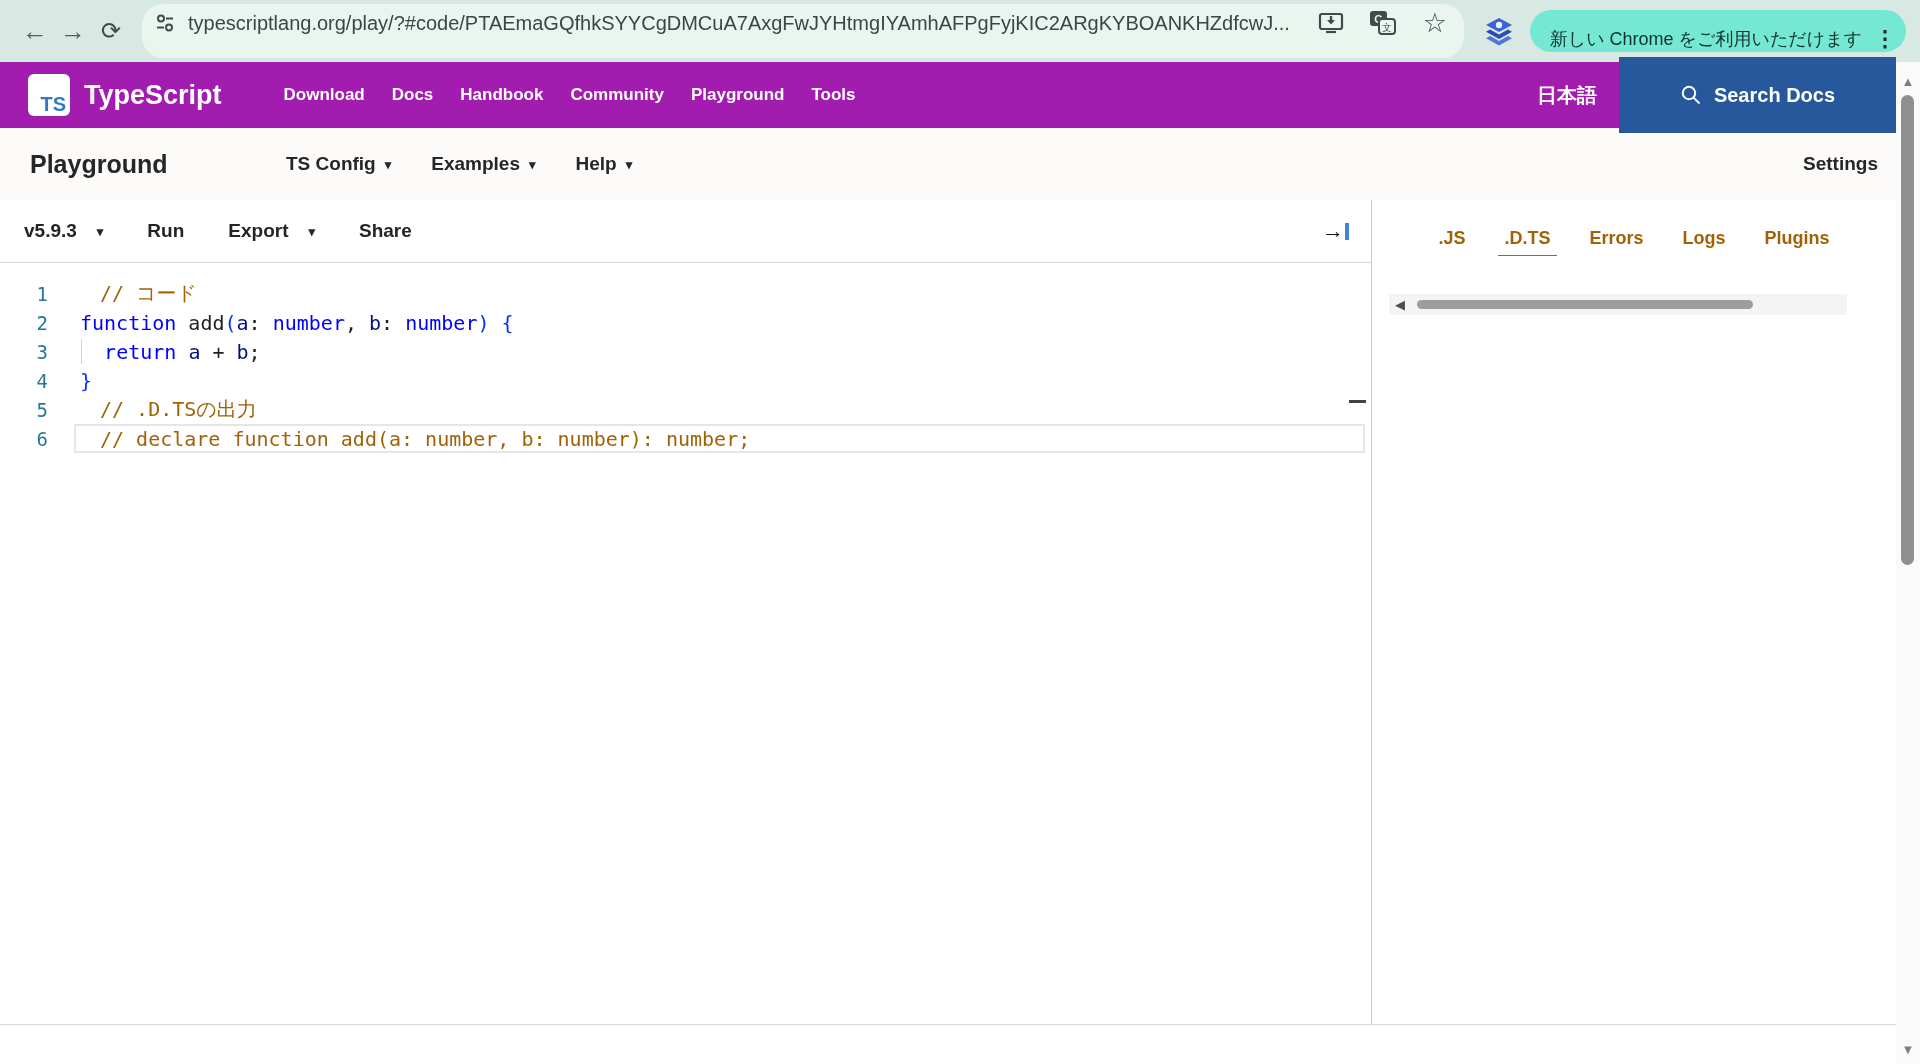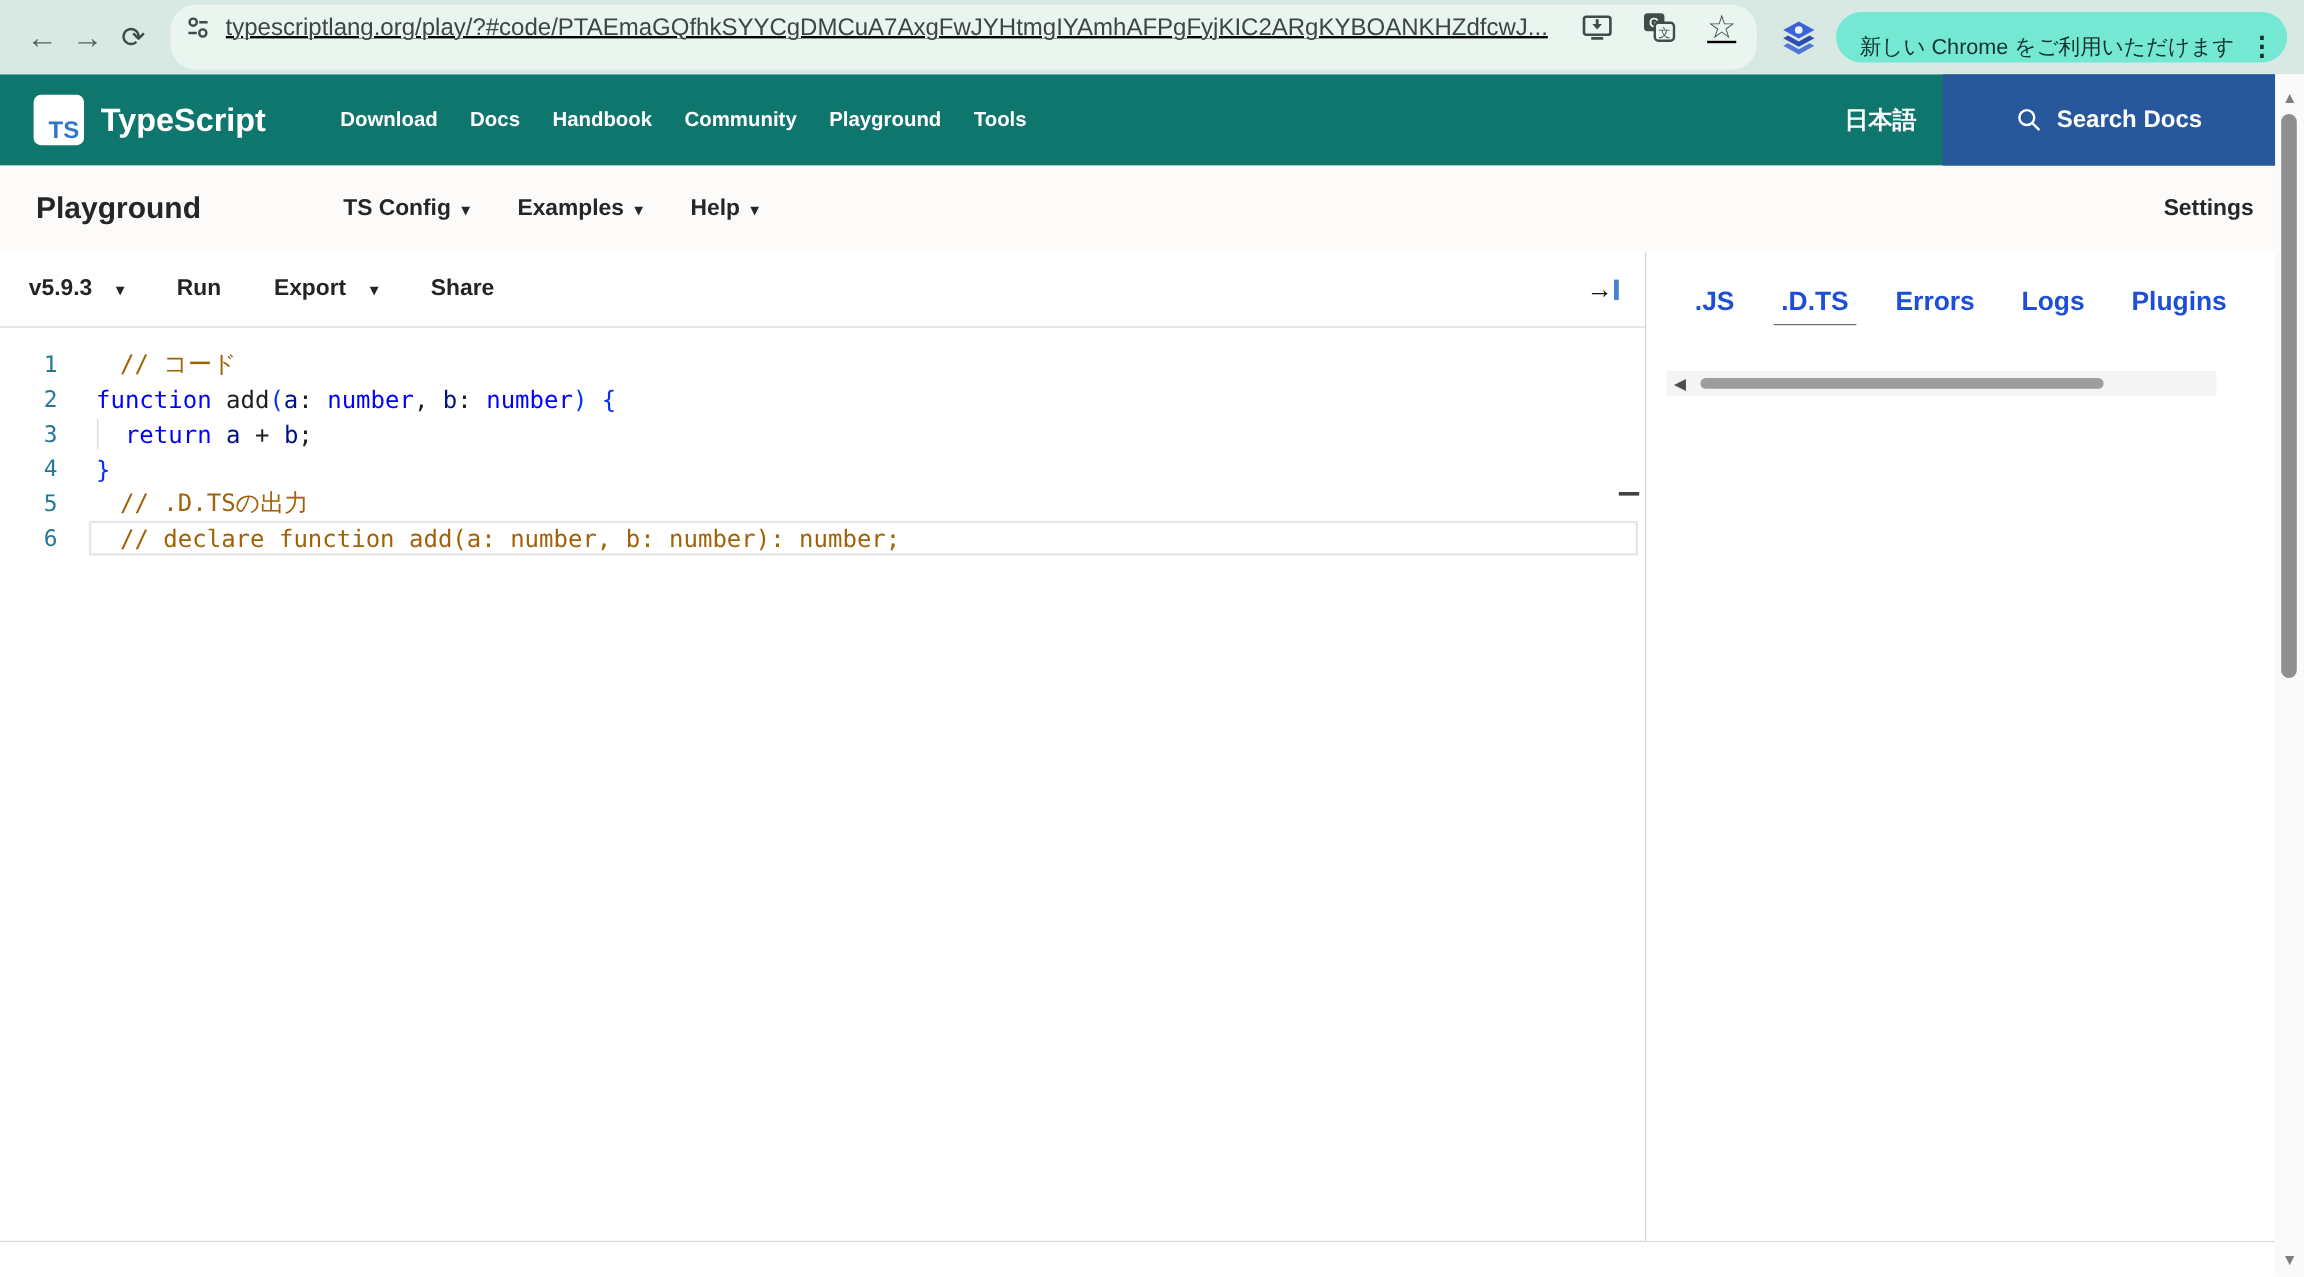--- a/index.html
+++ b/index.html
@@ -5,37 +5,37 @@
   * { margin:0; padding:0; box-sizing:border-box; }
   html,body { width:1920px; height:1064px; overflow:hidden; background:#fff;
               font-family:"Liberation Sans", sans-serif; }
 
   
   .chrome { height:62px; width:1920px; background:#d8e8e2; display:flex; align-items:center; padding:0 14px 0 16px; }
   .nav-btn { width:38px; height:38px; display:flex; align-items:center; justify-content:center;
              font-size:26px; color:#54605c; border-radius:50%; cursor:pointer; flex:0 0 auto; }
   .nav-btn.reload { color:#3e4a46; font-size:24px; }
   .url-pill { flex:1 1 auto; height:54px; margin:0 10px 0 12px; background:#ebf5f0; border-radius:21px;
-              display:flex; align-items:center; padding:0 14px 16px 12px; min-width:0;text-decoration:underline; }
+              display:flex; align-items:center; padding:0 14px 16px 12px; min-width:0; }
   .tune-icon { flex:0 0 auto; margin-right:12px; }
   .url-text { flex:1 1 auto; font-size:20px; color:#3c4743; white-space:nowrap; overflow:hidden; }
   .pill-icon { flex:0 0 auto; margin-left:22px; display:flex; align-items:center; justify-content:center;
                width:30px; height:30px; color:#414c48; }
   .star-glyph { font-size:27px; line-height:1; color:#414c48; }
   .ext-icon { flex:0 0 auto; margin:0 14px 0 8px; width:34px; height:34px; display:flex; align-items:center; justify-content:center; }
   .chrome-chip { flex:0 0 auto; height:42px; background:#74e8d3; border-radius:23px; display:flex; align-items:center;
                  padding:16px 10px 0 20px; cursor:pointer; }
   .chip-text { font-size:18px; color:#11332c; white-space:nowrap; }
   .chip-dots { font-size:22px; color:#1c2a27; font-weight:bold; margin-left:12px; letter-spacing:0; }
 
   
   .page { width:1896px; }
 
   
-  .ts-header { height:76px; background:#0f766e; display:flex; align-items:center; padding-left:28px; }
+  .ts-header { height:66px; background:#a21caf; display:flex; align-items:center; padding-left:28px; }
   .ts-logo { width:42px; height:42px; background:#fff; border-radius:6px; display:flex; align-items:flex-end;
              justify-content:flex-end; padding:0 4px 2px 0; cursor:pointer; }
   .ts-logo span { color:#3178c6; font-weight:bold; font-size:20px; line-height:1; }
   .brand { color:#fff; font-size:27px; font-weight:600; margin-left:14px; cursor:pointer; }
   .main-nav { display:flex; gap:27px; margin-left:62px; }
   .main-nav a { color:#fff; font-size:17px; font-weight:600; text-decoration:none; cursor:pointer; }
   .hdr-spacer { flex:1 1 auto; }
   .lang { color:#fff; font-size:20px; font-weight:600; margin-right:22px; cursor:pointer; }
   .search-box { width:277px; height:76px; background:#27589b; display:flex; align-items:center; justify-content:center;
                 gap:12px; cursor:pointer; }
@@ -74,21 +74,21 @@
   .tok-c { color:#a16207;margin-left:20px; }
   .tok-k { color:#0000ff; }
   .tok-t { color:#0000ff; }
   .tok-p { color:#001080; }
   .tok-b { color:#0431fa; }
   .tok-d { color:#1e1e1e; }
 
   
   .sidebar { flex:1 1 auto; background:#fff; display:flex; flex-direction:column; }
   .sb-tabs { margin-top:28px; display:flex; justify-content:center; gap:27px; }
-  .sb-tab { font-size:22px; font-weight:700; color:#1d4ed8; cursor:pointer; padding:0 6px 6px 6px; }
+  .sb-tab { font-size:18px; font-weight:700; color:#a16207; cursor:pointer; padding:0 6px 6px 6px; }
   .sb-tab.active { border-bottom:1px solid #6f6f6f; }
   .dts-code { margin-top:33px; padding-left:32px; font-family:"DejaVu Sans Mono", monospace; font-size:20px;
               white-space:pre; overflow:hidden; }
   .h-scroll { margin:38px 0 0 17px; width:458px; height:21px; background:#f4f4f4; display:flex; align-items:center; }
   .h-arrow { width:22px; text-align:center; font-size:13px; color:#4d4d4d; cursor:pointer; }
   .h-track { flex:1 1 auto; height:21px; display:flex; align-items:center; }
   .h-thumb { width:336px; height:9px; border-radius:5px; background:#9d9d9d; margin-left:6px; cursor:pointer; }
 
   .page-bottom { height:28px; background:#fff; }
 

